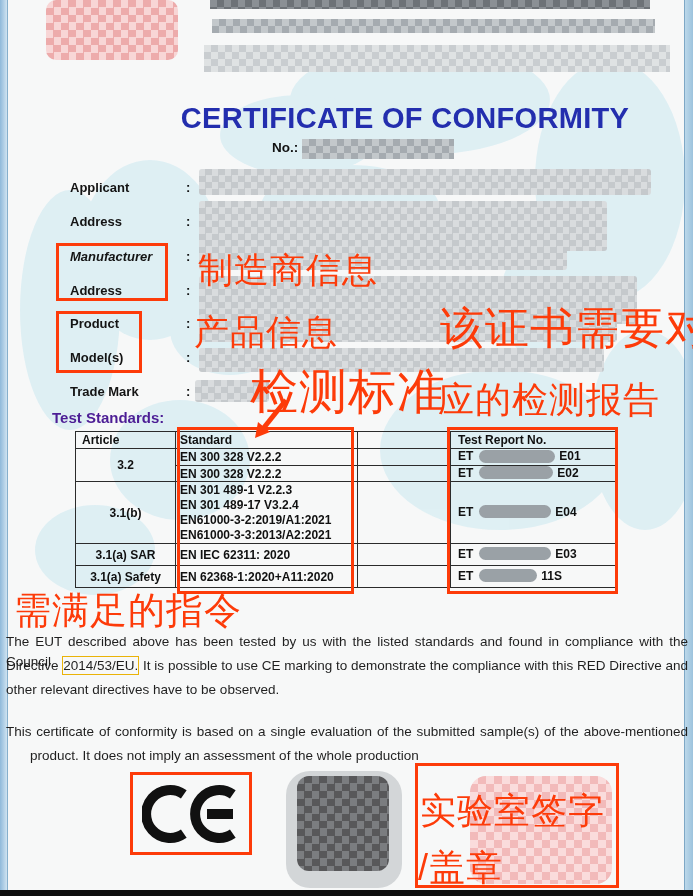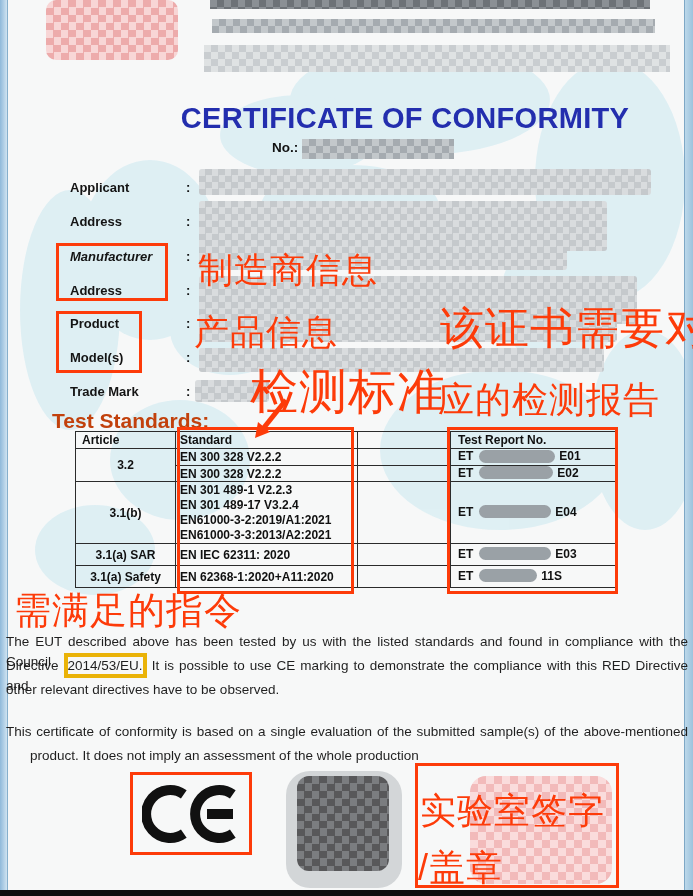--- a/index.html
+++ b/index.html
@@ -17,37 +17,37 @@
   .mz-md{background:#b4babe;background-image:repeating-conic-gradient(#a5abb0 0% 25%,#c3c8cb 0% 50%);background-size:14px 14px;}
   .mz-lt{background:#d3d7da;background-image:repeating-conic-gradient(#c9cdd0 0% 25%,#dfe2e3 0% 50%);background-size:14px 14px;}
   .mz-val{background:#cfd3d5;background-image:repeating-conic-gradient(#c5c9cc 0% 25%,#d9dcde 0% 50%);background-size:13px 13px;border-radius:3px;}
   .mz-qr{background:#6a6c6f;background-image:repeating-conic-gradient(#58585a 0% 25%,#7b7d80 0% 50%);background-size:15px 15px;border-radius:12px;}
   .mz-pink{background:#f6cbcb;background-image:repeating-conic-gradient(#f2baba 0% 25%,#fadcdc 0% 50%);background-size:16px 16px;border-radius:16px;}
   
   .title{left:150px;top:102px;width:510px;text-align:center;font-size:29px;font-weight:bold;color:#232eae;letter-spacing:.3px;z-index:3;}
   .no-label{left:272px;top:140px;font-size:13.5px;font-weight:bold;color:#111;z-index:3;}
   .flabel{left:70px;width:120px;font-size:13px;font-weight:bold;color:#141414;z-index:3;}
   .fcolon{left:186px;font-size:13px;font-weight:bold;color:#141414;z-index:3;}
-  .ts-label{left:52px;top:409px;font-size:21px;font-weight:bold;color:#c2410c;z-index:3;}
+  .ts-label{left:52px;top:409px;font-size:15px;font-weight:bold;color:#4c1d95;z-index:3;}
   
   .ann{position:absolute;color:#fd3b09;font-size:35px;letter-spacing:1px;white-space:nowrap;z-index:6;line-height:1.1;}
   .rbox{position:absolute;border:3px solid #fd3b09;box-sizing:border-box;z-index:6;background:transparent;}
   
   .tbl{position:absolute;left:75px;top:431px;width:542px;border-collapse:collapse;z-index:3;
        font-size:12px;font-weight:bold;color:#101010;table-layout:fixed;}
   .tbl th,.tbl td{border:1px solid #2b2b2b;padding:0 4px;vertical-align:middle;overflow:hidden;}
   .tbl th{text-align:left;font-weight:bold;}
   .tbl .ctr{text-align:center;}
   .stdlines div{line-height:15px;white-space:nowrap;}
   .repcell{white-space:nowrap;}
   .repblob{display:inline-block;height:13px;background:#9aa1a6;border-radius:7px;vertical-align:middle;margin:0 4px 2px 6px;}
   
   .para{position:absolute;left:6px;width:682px;font-size:13.5px;line-height:20px;color:#1f1f1f;z-index:3;}
   .just{text-align:justify;text-align-last:justify;}
-  .dirbox{border:4px solid #eab308;padding:1px 0;}
+  .dirbox{border:1px solid #eab308;padding:1px 0;}
   
   .ce-box{left:130px;top:772px;width:122px;height:83px;border:3px solid #fd3b09;box-sizing:border-box;
           display:flex;align-items:center;justify-content:center;z-index:6;}
   .qr-halo{left:286px;top:771px;width:116px;height:117px;background:#d3d6d8;border-radius:24px;z-index:2;}
   .sign-box{left:415px;top:763px;width:204px;height:125px;border:3px solid #fd3b09;box-sizing:border-box;z-index:6;}
   .map{position:absolute;left:0;top:0;z-index:0;}
   .z2{z-index:2;}
 </style>
 </head>
 <body>

